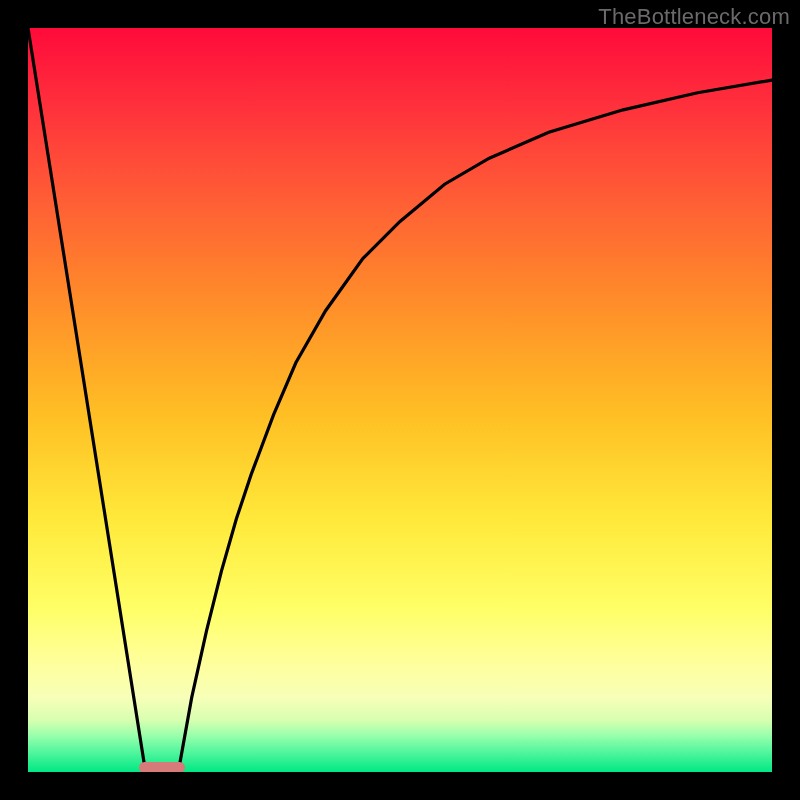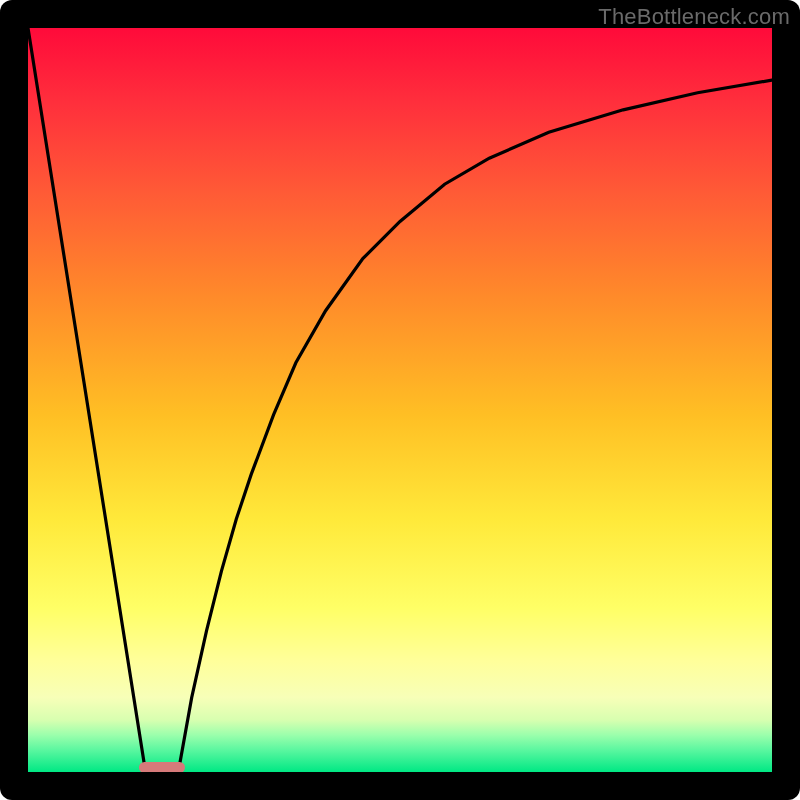--- a/index.html
+++ b/index.html
@@ -8,21 +8,20 @@
     width: 800px;
     height: 800px;
     overflow: hidden;
     font-family: Arial, Helvetica, sans-serif;
   }
   .outer {
     width: 800px;
     height: 800px;
     background: #000;
     position: relative;
-    border-radius: 12px;
   }
   .plot {
     position: absolute;
     left: 28px;
     top: 28px;
     width: 744px;
     height: 744px;
     overflow: hidden;
   }
   .gradient {

